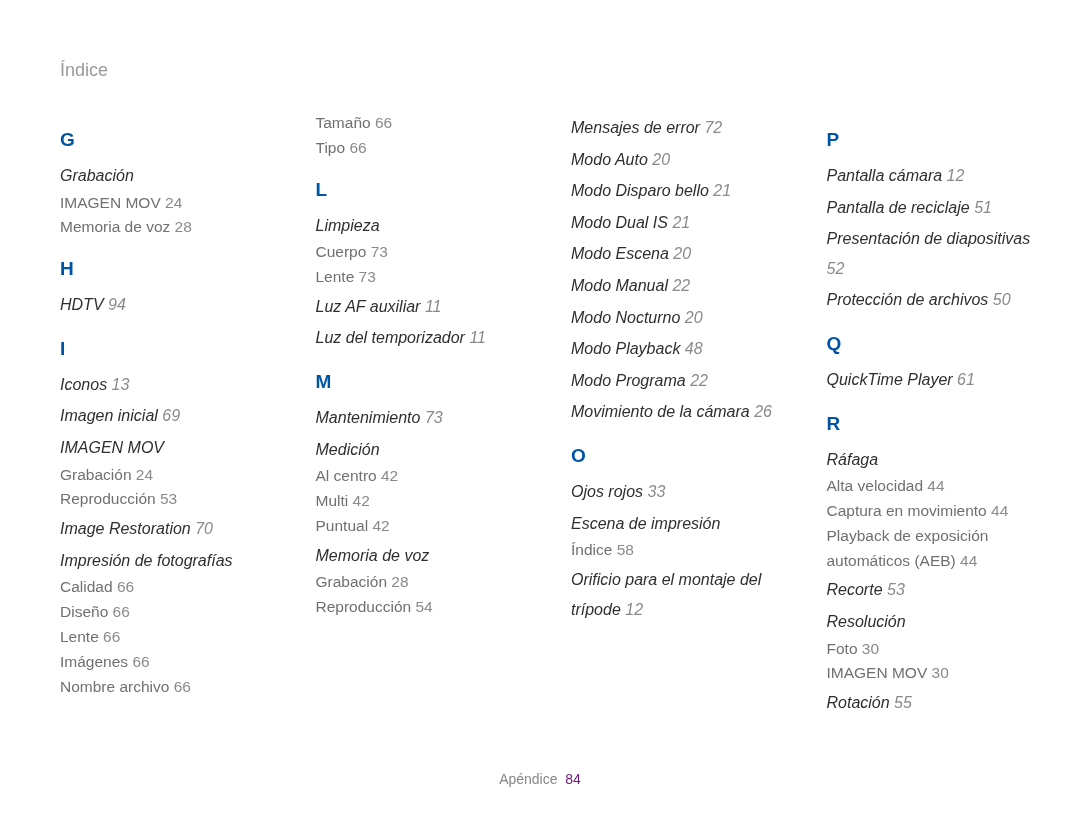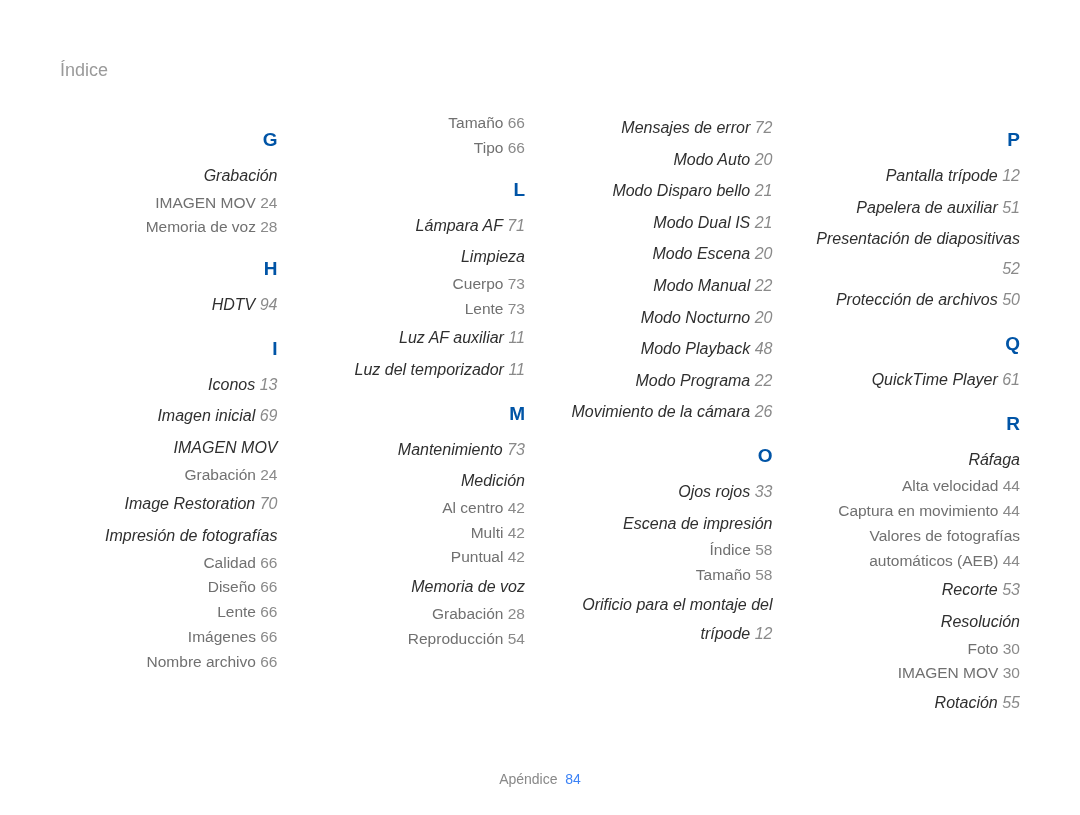--- a/index.html
+++ b/index.html
@@ -10,35 +10,34 @@
     color: #3a3a3a;
     width: 1080px;
     height: 815px;
     overflow: hidden;
   }
   .page {
     position: relative;
     width: 1080px;
     height: 815px;
     box-sizing: border-box;
-    padding: 60px 60px 40px 60px;
+    padding: 60px 28px 40px 60px;
   }
   .header {
     font-size: 18px;
     color: #9a9a9a;
     margin-bottom: 30px;
   }
   .columns {
     display: flex;
     gap: 30px;
   }
   .col {
     flex: 1 1 0;
     min-width: 0;
-    text-align: right;
   }
   .sec-letter {
     color: #0054a6;
     font-weight: bold;
     font-size: 19px;
     margin: 18px 0 10px 0;
   }
   .entry, .subentry {
     font-size: 16px;
     line-height: 1.85;
@@ -61,54 +60,54 @@
   }
   .footer {
     position: absolute;
     bottom: 28px;
     width: 1080px;
     left: 0;
     text-align: center;
     font-size: 14px;
     color: #888;
   }
-  .footer .pg { color: #3b82f6; }
+  .footer .pg { color: #701a75; }
 </style>
 </head>
 <body>
 
 <div class="page">
   <div class="header">Índice</div>
 
   <div class="columns">
     <div class="col" id="col0">
         <div class="sec-letter">G</div>
         <div class="entry"><span class="t">Grabación</span></div>
         <div class="subentry"><span>IMAGEN MOV</span>  <span class="num">24</span></div>
         <div class="subentry"><span>Memoria de voz</span>  <span class="num">28</span></div>
         <div class="sec-letter">H</div>
         <div class="entry"><span class="t">HDTV</span>  <span class="num">94</span></div>
         <div class="sec-letter">I</div>
         <div class="entry"><span class="t">Iconos</span>  <span class="num">13</span></div>
         <div class="entry"><span class="t">Imagen inicial</span>  <span class="num">69</span></div>
         <div class="entry"><span class="t">IMAGEN MOV</span></div>
         <div class="subentry"><span>Grabación</span>  <span class="num">24</span></div>
+        <div class="subentry"><span>Reproducción</span>  <span class="num">53</span></div>
         <div class="entry"><span class="t">Image Restoration</span>  <span class="num">70</span></div>
         <div class="entry"><span class="t">Impresión de fotografías</span></div>
         <div class="subentry"><span>Calidad</span>  <span class="num">66</span></div>
         <div class="subentry"><span>Diseño</span>  <span class="num">66</span></div>
         <div class="subentry"><span>Lente</span>  <span class="num">66</span></div>
         <div class="subentry"><span>Imágenes</span>  <span class="num">66</span></div>
         <div class="subentry"><span>Nombre archivo</span>  <span class="num">66</span></div>
       </div>
     <div class="col" id="col1">
         <div class="subentry"><span>Tamaño</span>  <span class="num">66</span></div>
         <div class="subentry"><span>Tipo</span>  <span class="num">66</span></div>
         <div class="sec-letter">L</div>
-        <div class="entry"><span class="t">Lámpara AF</span>  <span class="num">71</span></div>
         <div class="entry"><span class="t">Limpieza</span></div>
         <div class="subentry"><span>Cuerpo</span>  <span class="num">73</span></div>
         <div class="subentry"><span>Lente</span>  <span class="num">73</span></div>
         <div class="entry"><span class="t">Luz AF auxiliar</span>  <span class="num">11</span></div>
         <div class="entry"><span class="t">Luz del temporizador</span>  <span class="num">11</span></div>
         <div class="sec-letter">M</div>
         <div class="entry"><span class="t">Mantenimiento</span>  <span class="num">73</span></div>
         <div class="entry"><span class="t">Medición</span></div>
         <div class="subentry"><span>Al centro</span>  <span class="num">42</span></div>
         <div class="subentry"><span>Multi</span>  <span class="num">42</span></div>
@@ -125,36 +124,35 @@
         <div class="entry"><span class="t">Modo Escena</span>  <span class="num">20</span></div>
         <div class="entry"><span class="t">Modo Manual</span>  <span class="num">22</span></div>
         <div class="entry"><span class="t">Modo Nocturno</span>  <span class="num">20</span></div>
         <div class="entry"><span class="t">Modo Playback</span>  <span class="num">48</span></div>
         <div class="entry"><span class="t">Modo Programa</span>  <span class="num">22</span></div>
         <div class="entry"><span class="t">Movimiento de la cámara</span>  <span class="num">26</span></div>
         <div class="sec-letter">O</div>
         <div class="entry"><span class="t">Ojos rojos</span>  <span class="num">33</span></div>
         <div class="entry"><span class="t">Escena de impresión</span></div>
         <div class="subentry"><span>Índice</span>  <span class="num">58</span></div>
-        <div class="subentry"><span>Tamaño</span>  <span class="num">58</span></div>
         <div class="entry"><span class="t">Orificio para el montaje del trípode</span>  <span class="num">12</span></div>
       </div>
     <div class="col" id="col3">
         <div class="sec-letter">P</div>
-        <div class="entry"><span class="t">Pantalla trípode</span>  <span class="num">12</span></div>
-        <div class="entry"><span class="t">Papelera de auxiliar</span>  <span class="num">51</span></div>
+        <div class="entry"><span class="t">Pantalla cámara</span>  <span class="num">12</span></div>
+        <div class="entry"><span class="t">Pantalla de reciclaje</span>  <span class="num">51</span></div>
         <div class="entry"><span class="t">Presentación de diapositivas</span>  <span class="num">52</span></div>
         <div class="entry"><span class="t">Protección de archivos</span>  <span class="num">50</span></div>
         <div class="sec-letter">Q</div>
         <div class="entry"><span class="t">QuickTime Player</span>  <span class="num">61</span></div>
         <div class="sec-letter">R</div>
         <div class="entry"><span class="t">Ráfaga</span></div>
         <div class="subentry"><span>Alta velocidad</span>  <span class="num">44</span></div>
         <div class="subentry"><span>Captura en movimiento</span>  <span class="num">44</span></div>
-        <div class="subentry"><span>Valores de fotografías automáticos (AEB)</span>  <span class="num">44</span></div>
+        <div class="subentry"><span>Playback de exposición automáticos (AEB)</span>  <span class="num">44</span></div>
         <div class="entry"><span class="t">Recorte</span>  <span class="num">53</span></div>
         <div class="entry"><span class="t">Resolución</span></div>
         <div class="subentry"><span>Foto</span>  <span class="num">30</span></div>
         <div class="subentry"><span>IMAGEN MOV</span>  <span class="num">30</span></div>
         <div class="entry"><span class="t">Rotación</span>  <span class="num">55</span></div>
       </div>
   </div>
 
   <div class="footer">
     <span>Apéndice</span>

